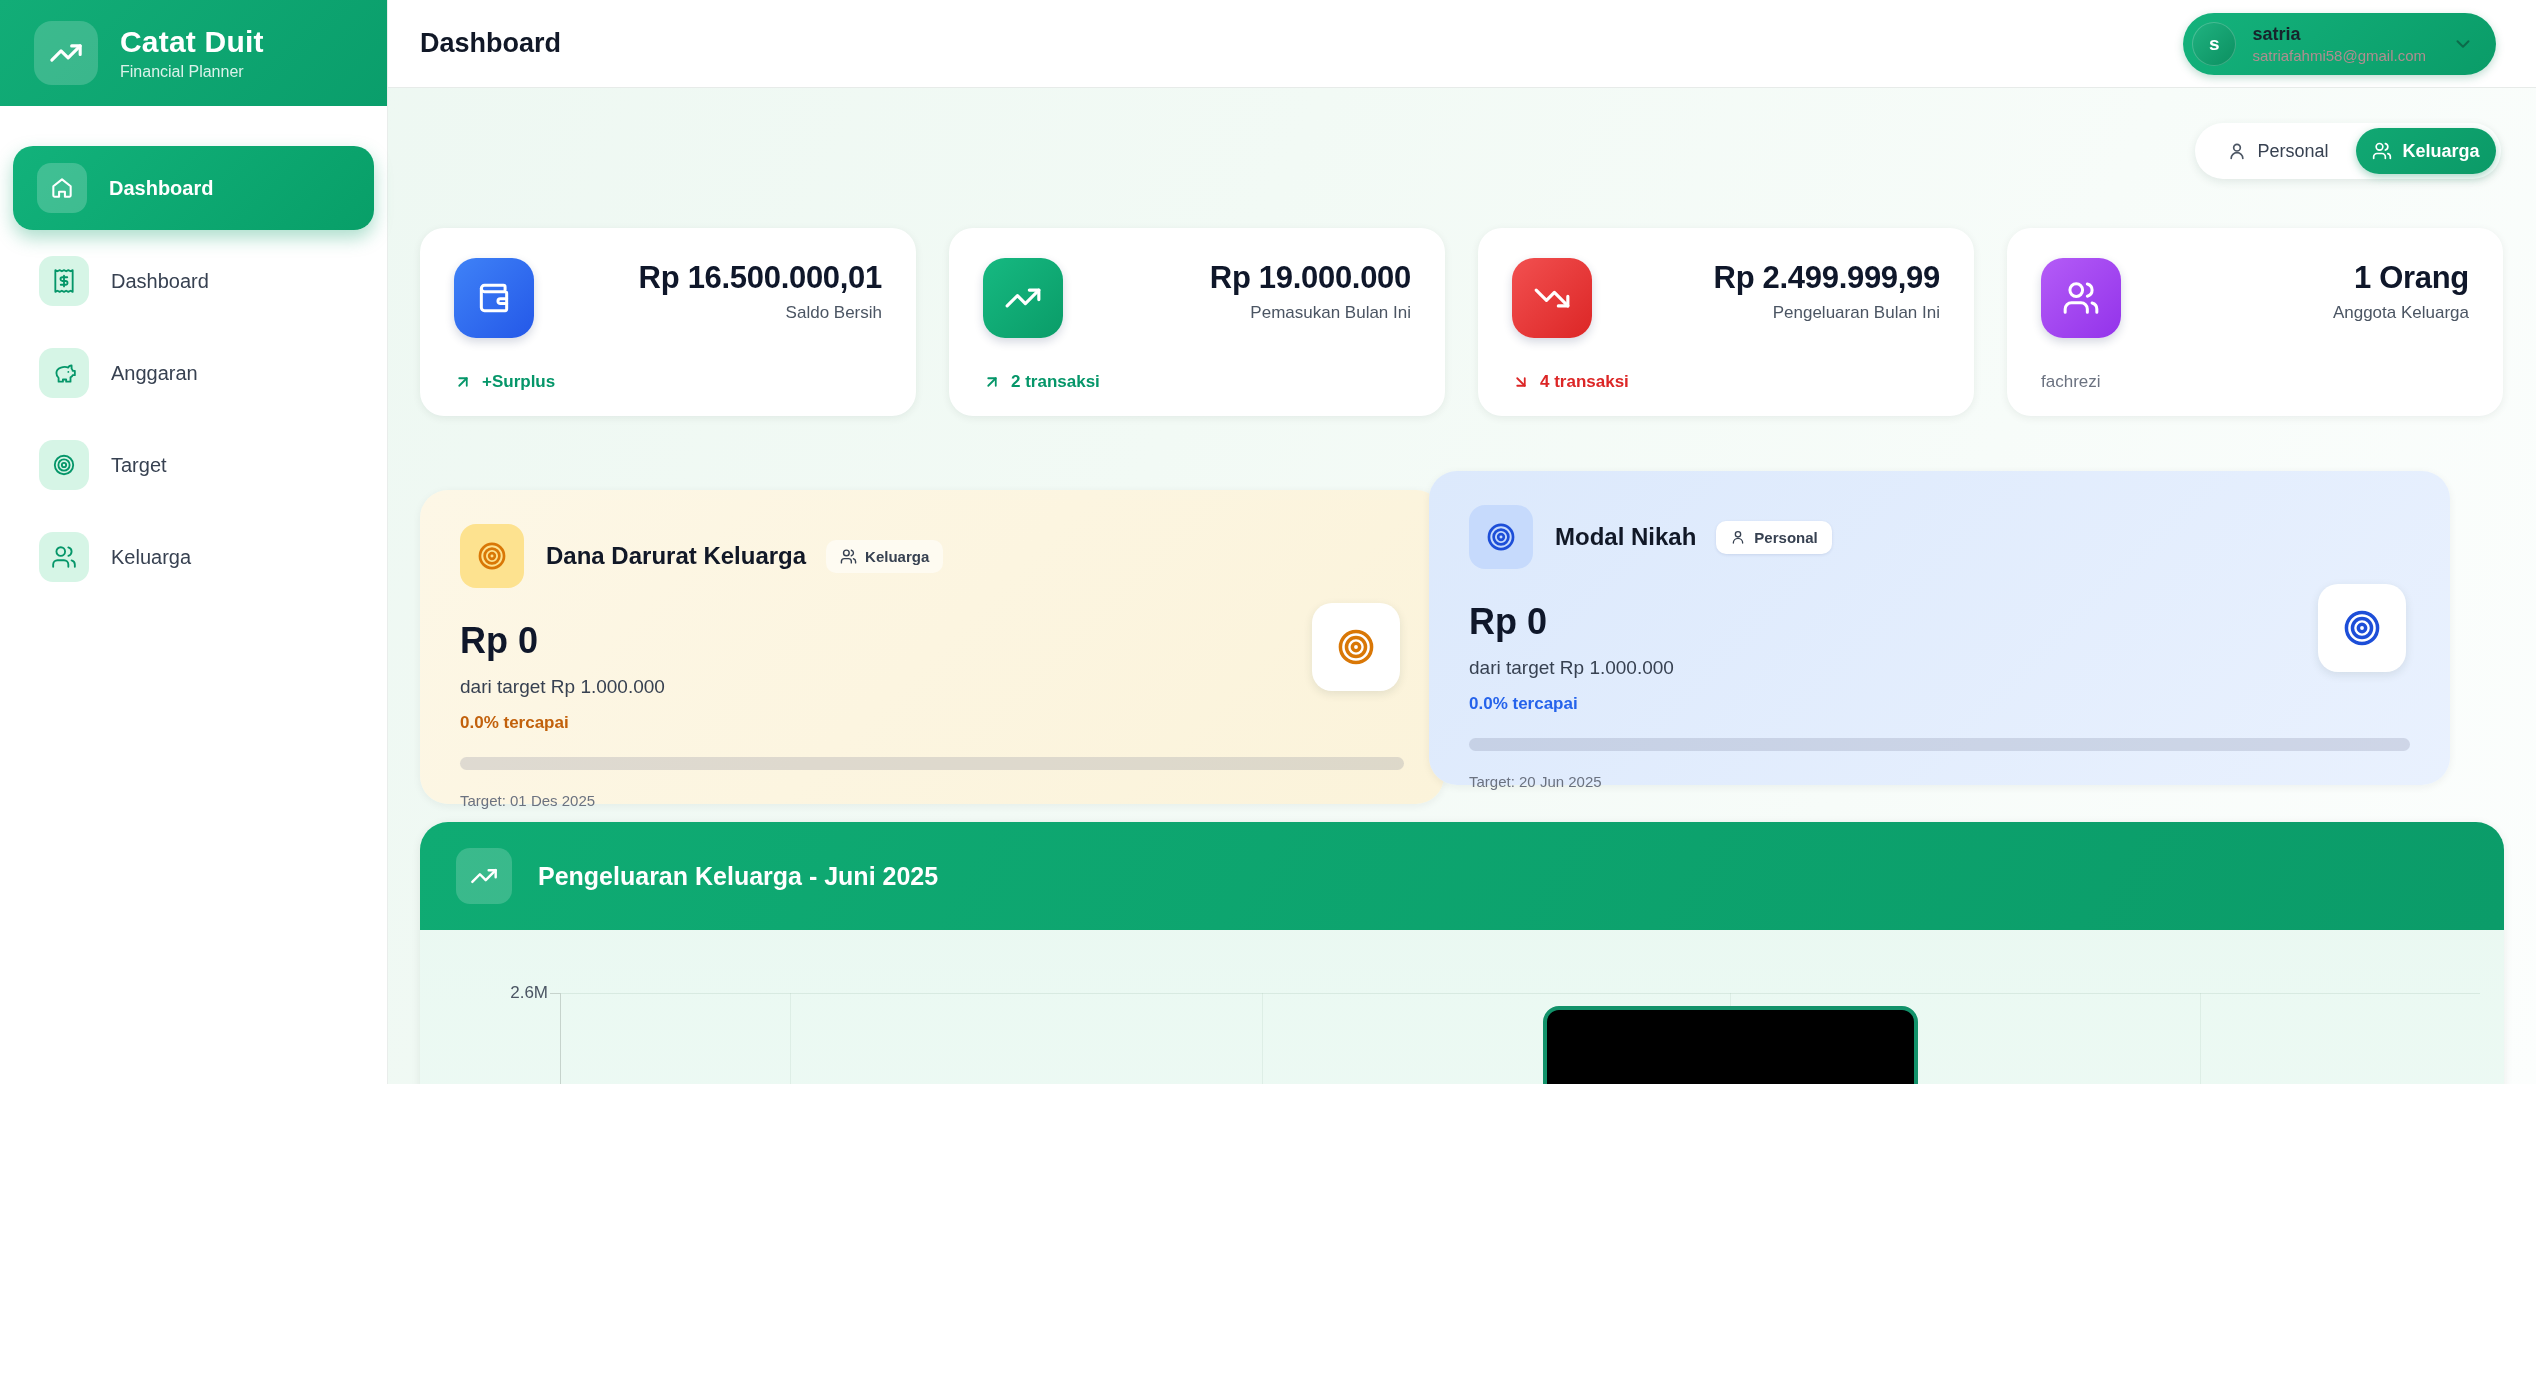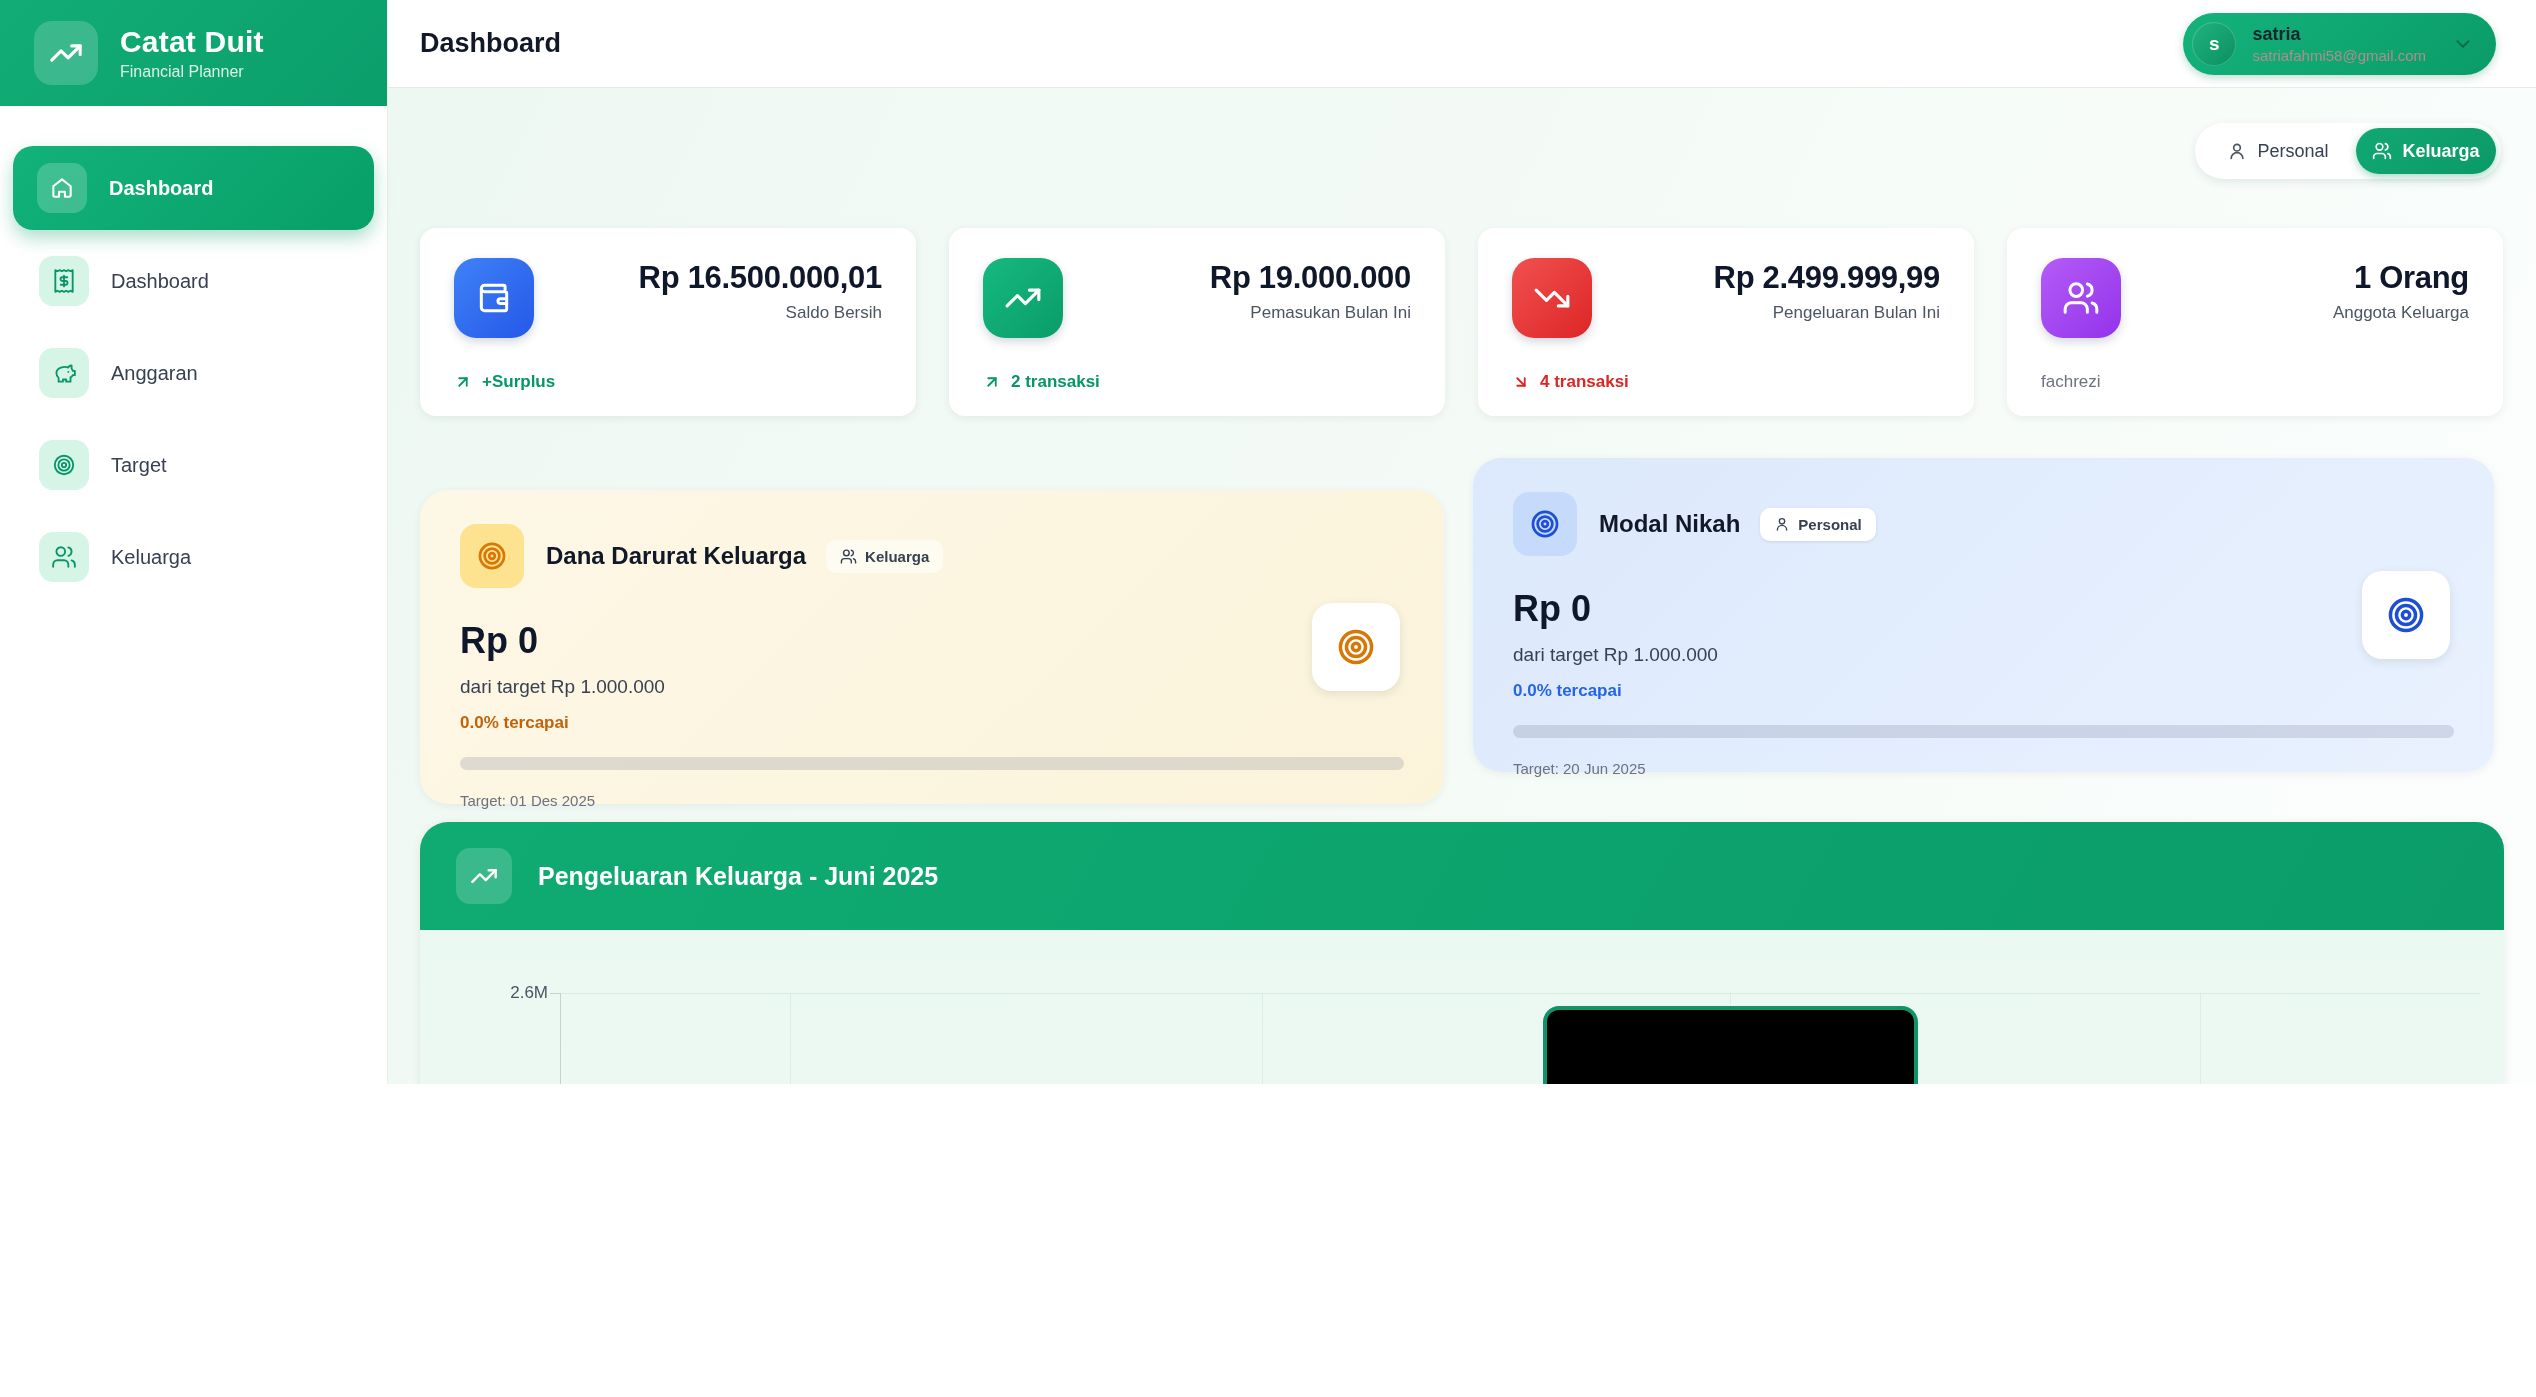--- a/index.html
+++ b/index.html
@@ -47,42 +47,42 @@
                  background:#fff; box-shadow:0 3px 10px rgba(20,60,45,0.10); display:flex; align-items:center;
                  padding:5px; z-index:3; }
   .seg { display:flex; align-items:center; justify-content:center; gap:10px; height:46px; border-radius:23px;
          font-size:18px; cursor:pointer; }
   .seg.personal { flex:1; color:#374151; }
   .seg.keluarga { width:140px; background:linear-gradient(135deg,#11a873,#0b9a67); color:#fff; font-weight:bold;
                   box-shadow:0 3px 8px rgba(10,140,95,0.35); }
 
   
   .stats-row { position:absolute; left:420px; top:228px; width:2084px; display:flex; gap:33px; z-index:2; }
-  .stat-card { width:496px; height:188px; border-radius:16px; background:#fff;
+  .stat-card { width:496px; height:188px; border-radius:24px; background:#fff;
                box-shadow:0 2px 8px rgba(15,40,30,0.07); padding:30px 34px 24px 34px;
                display:flex; flex-direction:column; }
   .stat-top { display:flex; align-items:flex-start; }
   .stat-ic { width:80px; height:80px; border-radius:22px; display:flex; align-items:center; justify-content:center;
              flex:0 0 auto; box-shadow:0 4px 10px rgba(20,40,90,0.18); }
   .c-blue   { background:linear-gradient(135deg,#3f82f7,#2458e8); }
   .c-green  { background:linear-gradient(135deg,#16b981,#0a9c68); }
   .c-red    { background:linear-gradient(135deg,#f25050,#dc2626); }
   .c-purple { background:linear-gradient(135deg,#b45cf7,#9333ea); }
   .stat-main { flex:1; text-align:right; padding-top:2px; }
   .stat-value { font-size:31px; font-weight:bold; color:#0f172a; letter-spacing:-0.3px; }
   .stat-label { font-size:17px; color:#4b5563; margin-top:7px; }
   .stat-footer { margin-top:auto; display:flex; align-items:center; gap:10px; font-size:17px; font-weight:bold; }
   .f-green { color:#059669; } .f-red { color:#dc2626; }
   .f-gray  { color:#6b7280; font-weight:normal; }
 
   
   .target-card { position:absolute; top:458px; height:314px; border-radius:28px; padding:34px 40px;
                  box-shadow:0 2px 8px rgba(15,40,30,0.06); z-index:2; }
   .t-amber { left:420px;  width:1024px; background:linear-gradient(135deg,#fdf7e6,#fbf3da);margin-top:32px; }
-  .t-blue  { left:1473px; width:1021px; background:linear-gradient(135deg,#dce9fc,#e9f1fe); }
+  .t-blue  { left:1429px; width:1021px; background:linear-gradient(135deg,#dce9fc,#e9f1fe);margin-top:13px; }
   .tc-head { display:flex; align-items:center; }
   .tc-ic { width:64px; height:64px; border-radius:16px; display:flex; align-items:center; justify-content:center; flex:0 0 auto; }
   .t-amber .tc-ic { background:#fde28f; }
   .t-blue  .tc-ic { background:#c6dafc; }
   .tc-title { font-size:24px; font-weight:bold; color:#111827; margin-left:22px; }
   .tc-badge { display:flex; align-items:center; gap:8px; margin-left:20px; padding:8px 14px; border-radius:10px;
               font-size:15px; font-weight:bold; color:#374151; }
   .t-amber .tc-badge { background:rgba(255,255,255,0.55); }
   .t-blue  .tc-badge { background:#ffffff; box-shadow:0 1px 3px rgba(30,60,120,0.12); }
   .tc-amount { font-size:36px; font-weight:bold; color:#0f172a; margin-top:32px; }

